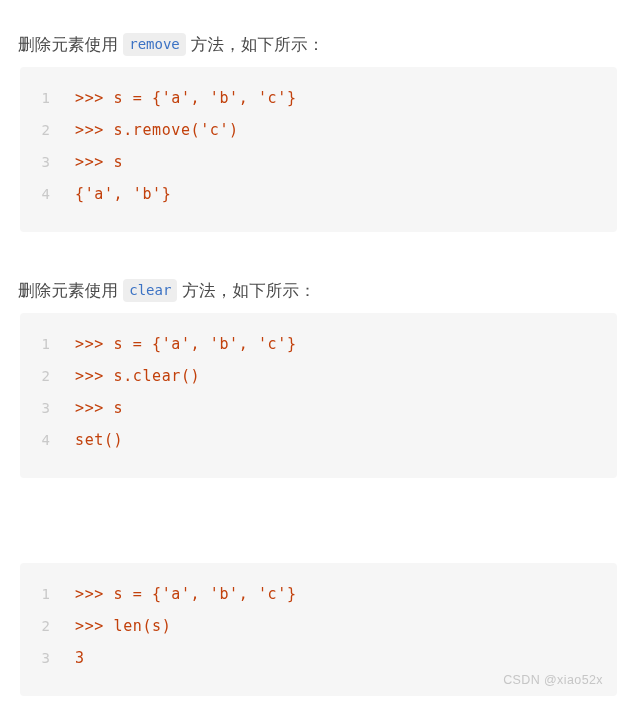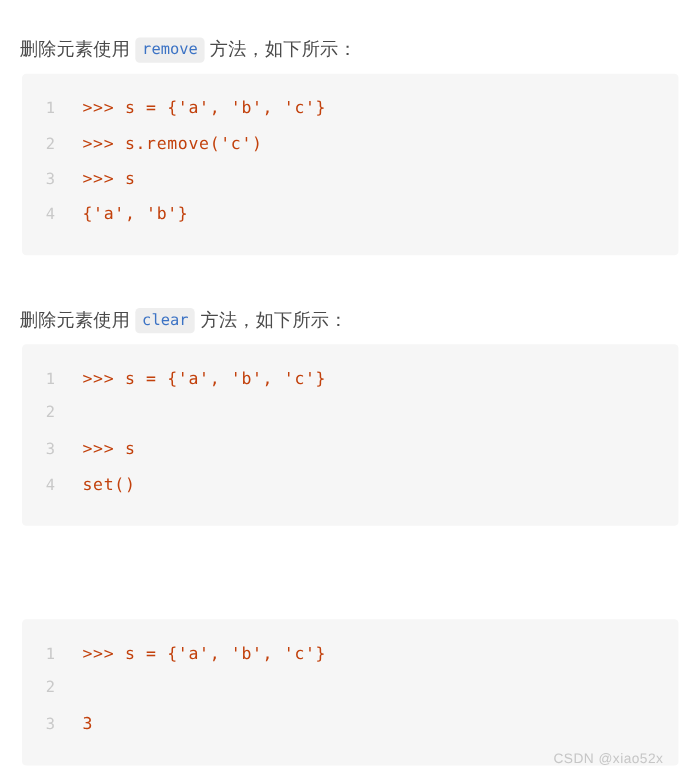--- a/index.html
+++ b/index.html
@@ -81,21 +81,21 @@
     padding-left: 25px;
     color: #c2410c;
     white-space: pre;
     letter-spacing: 0.6px;
   }
 
   
   .watermark {
     position: absolute;
     right: 14px;
-    bottom: 7px;
+    bottom: 17px;
     font-family: "Liberation Sans", "DejaVu Sans", sans-serif;
     font-size: 12.5px;
     color: #c6c6c6;
     letter-spacing: 0.4px;
     white-space: nowrap;
   }
 </style>
 </head>
 <body>
 
@@ -131,20 +131,21 @@
   </p>
 
   <div class="code-block" style="top:313px; height:165px;">
     <div class="code-lines">
       <div class="code-line">
         <span class="ln">1</span>
         <span class="code-text">&gt;&gt;&gt; s = {'a', 'b', 'c'}</span>
       </div>
       <div class="code-line">
         <span class="ln">2</span>
+        <span class="code-text">&gt;&gt;&gt; s.clear()</span>
       </div>
       <div class="code-line">
         <span class="ln">3</span>
         <span class="code-text">&gt;&gt;&gt; s</span>
       </div>
       <div class="code-line">
         <span class="ln">4</span>
         <span class="code-text">set()</span>
       </div>
     </div>
@@ -152,20 +153,21 @@
 
 
   <div class="code-block" style="top:563px; height:133px;">
     <div class="code-lines">
       <div class="code-line">
         <span class="ln">1</span>
         <span class="code-text">&gt;&gt;&gt; s = {'a', 'b', 'c'}</span>
       </div>
       <div class="code-line">
         <span class="ln">2</span>
+        <span class="code-text">&gt;&gt;&gt; len(s)</span>
       </div>
       <div class="code-line">
         <span class="ln">3</span>
         <span class="code-text">3</span>
       </div>
     </div>
   </div>
 
   <div class="watermark">CSDN @xiao52x</div>
 

